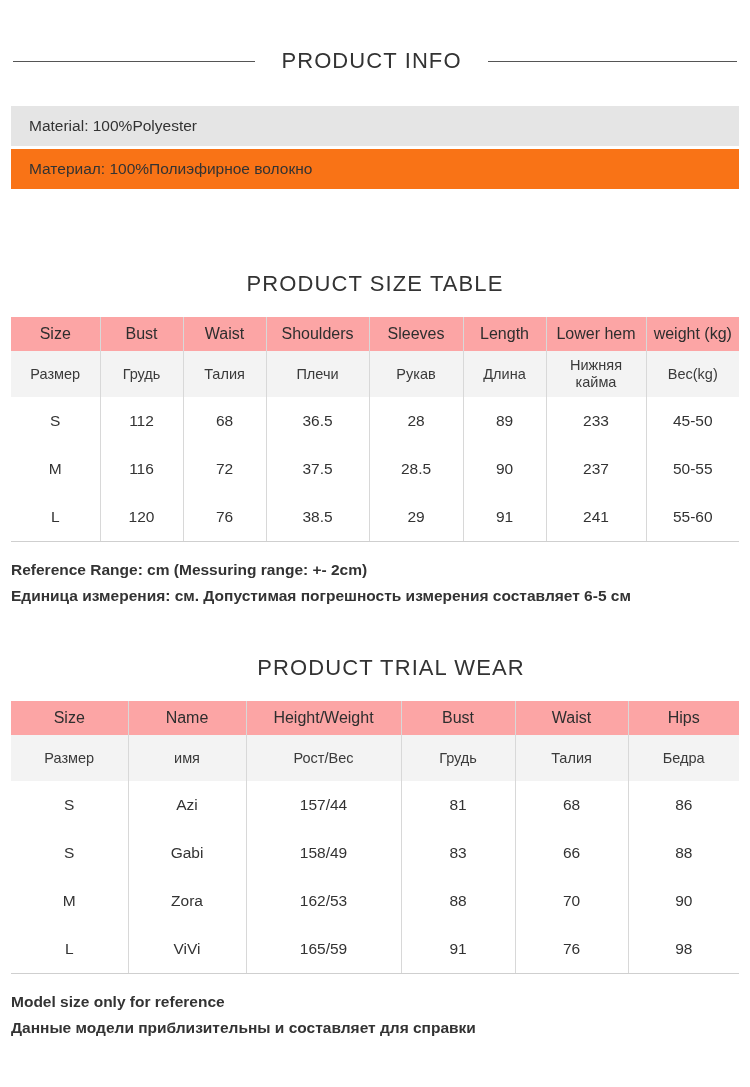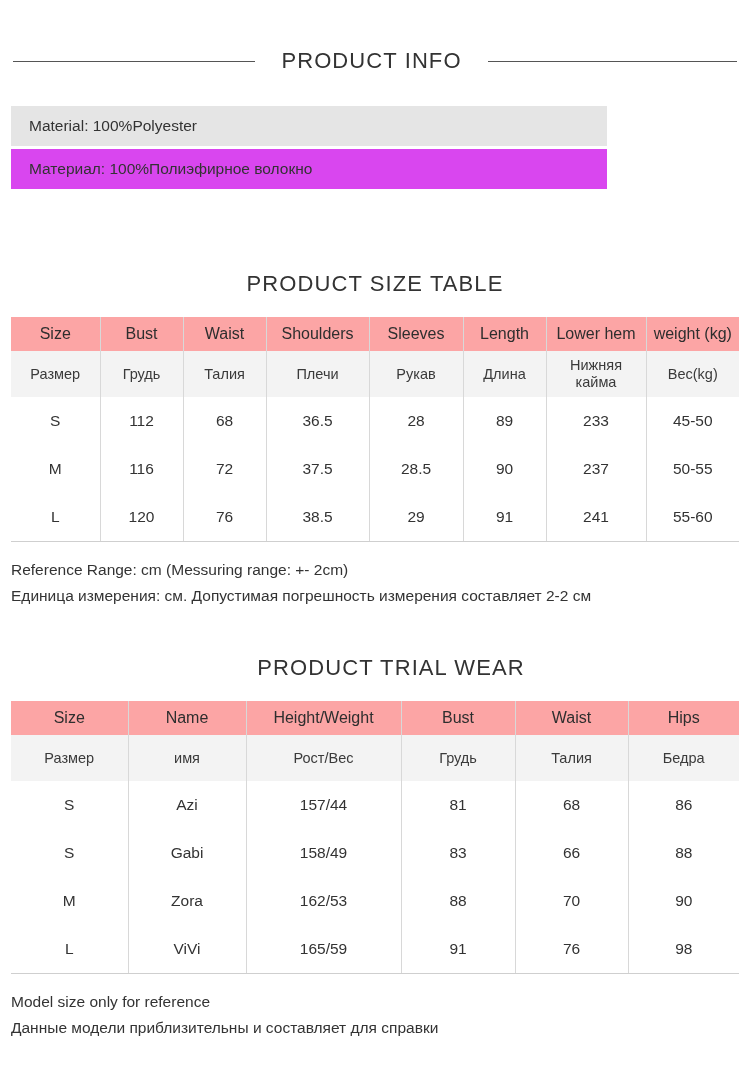--- a/index.html
+++ b/index.html
@@ -39,30 +39,30 @@
   .title-rule.left  { width: 242px; margin-right: 26px; margin-left: 13px; }
   .title-rule.right { width: 249px; margin-left: 26px; margin-right: 13px; }
 
   #product-info-title { margin-top: 48px; }
   #size-table-title   { margin-top: 0px; justify-content: center; }
   #trial-wear-title   { margin-top: 0px; }
 
   
   .material-block { margin-top: 32px; }
   .material-bar {
-    width: 596px;
+    width: 728px;
     margin: 0 11px;
     box-sizing: border-box;
     padding: 10px 16px 10px 18px;
     font-size: 15.5px;
     color: #333333;
     line-height: 20px;
   }
   .material-bar.dark  { background: #e5e5e5; }
-  .material-bar.light { background: #d946ef; margin-top: 3px; }
+  .material-bar.light { background: #f97316; margin-top: 3px; }
 
   
   .table-wrap { margin: 0 11px; }
   table.spec {
     border-collapse: collapse;
     table-layout: fixed;
     width: 728px;
     font-size: 15px;
     color: #333333;
   }
@@ -113,20 +113,21 @@
   table#trial-table col.t4 { width: 113px; }
   table#trial-table col.t5 { width: 111px; }
 
   
   .note {
     margin: 0 11px;
     font-size: 15.5px;
     color: #333333;
     line-height: 26px;
     white-space: nowrap;
+    font-weight: bold;
   }
   .note.first { margin-top: 15px; }
 
   
   .gap-title-to-table { height: 20px; }
 </style>
 </head>
 <body>
 
 <div class="title-row" id="product-info-title">
@@ -207,21 +208,21 @@
         <td>29</td>
         <td>91</td>
         <td>241</td>
         <td>55-60</td>
       </tr>
     </tbody>
   </table>
 </div>
 
 <div class="note first">Reference Range: cm (Messuring range: +- 2cm)</div>
-<div class="note">Единица измерения: см. Допустимая погрешность измерения составляет 2-2 см</div>
+<div class="note">Единица измерения: см. Допустимая погрешность измерения составляет 6-5 см</div>
 
 <div class="title-row" id="trial-wear-title" style="margin-top:46px;padding-left:16px;">
   <div class="section-title">PRODUCT TRIAL WEAR</div>
 </div>
 
 <div class="gap-title-to-table"></div>
 
 <div class="table-wrap">
   <table class="spec" id="trial-table">
     <colgroup>

